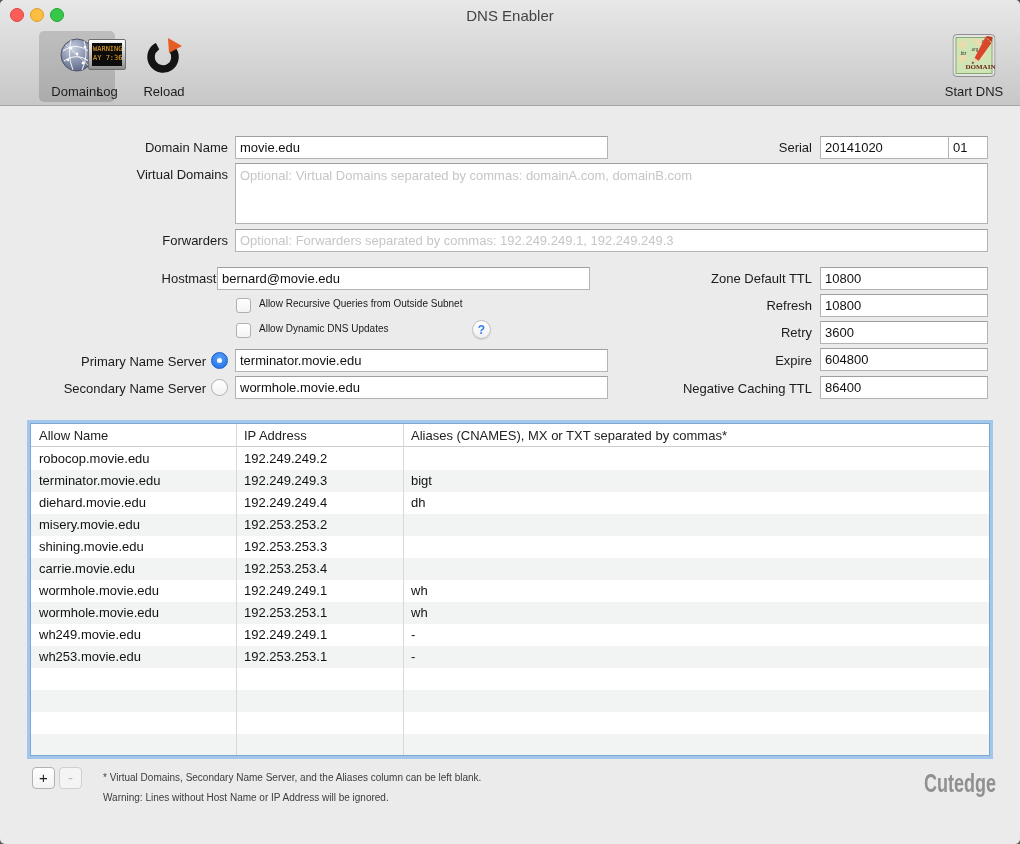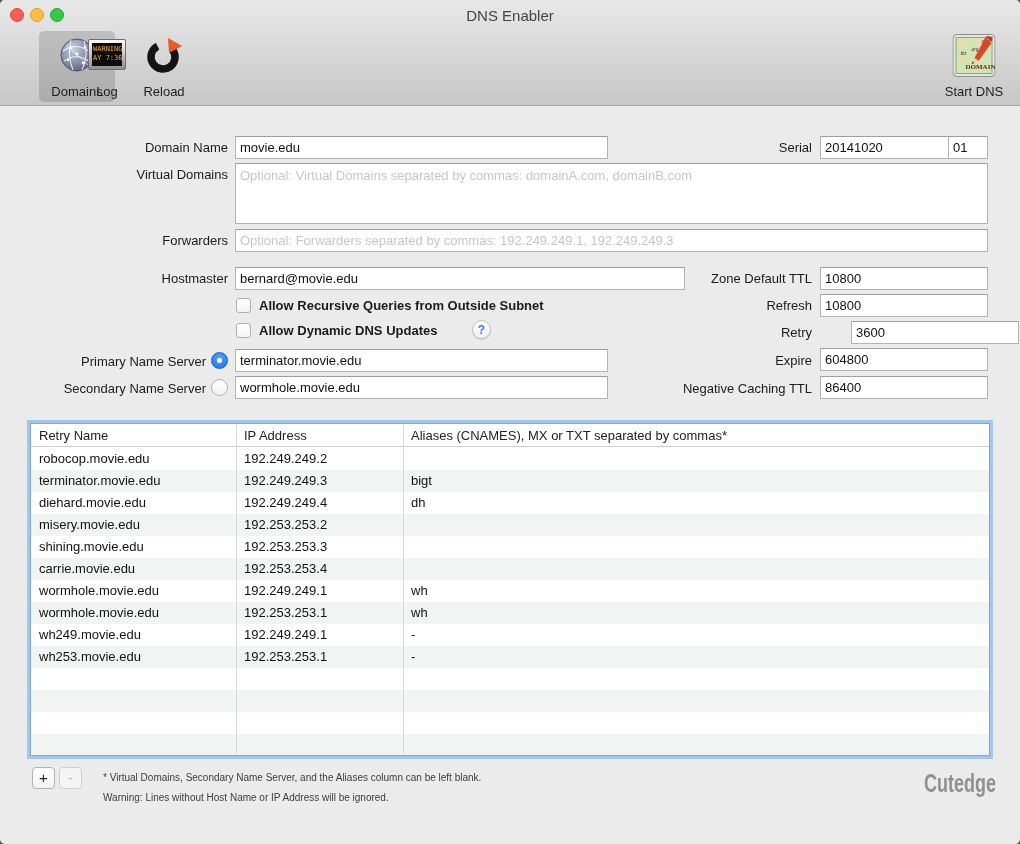--- a/index.html
+++ b/index.html
@@ -58,21 +58,21 @@
     border-top-color:#9e9e9e; font-family:"Liberation Sans", sans-serif;
     font-size:13px; color:#111; padding:0 4px; outline:none;
   }
   textarea.tfield { resize:none; padding-top:3px; line-height:17px; }
   .tfield::placeholder { color:#c6c6c6; opacity:1; }
 
   .cbox {
     position:absolute; width:15px; height:15px; background:linear-gradient(#fff,#f4f4f4);
     border:1px solid #b0b0b0; border-radius:3px;
   }
-  .cbl { position:absolute; font-size:13px; color:#1b1b1b; white-space:nowrap;font-weight:bold; }
+  .cbl { position:absolute; font-size:10px; color:#1b1b1b; white-space:nowrap; }
   .helpbtn {
     position:absolute; width:19px; height:19px; border-radius:50%;
     background:linear-gradient(#ffffff,#f0f0f0); border:1px solid #c0c0c0;
     font-size:12px; font-weight:bold; color:#2d7ff5; text-align:center; line-height:18px;
     box-shadow:0 1px 1px rgba(0,0,0,0.12);
   }
   .radio {
     position:absolute; width:17px; height:17px; border-radius:50%;
     background:linear-gradient(#fff,#f2f2f2); border:1px solid #b0b0b0;
   }
@@ -197,55 +197,55 @@
   <input class="tfield" style="left: 820px; top: 136px; width: 140px;" value="20141020">
   <input class="tfield" style="left: 948px; top: 136px; width: 40px;" value="01">
 
   <div class="flabel" style="left:0;top:167px;width:228px;">Virtual Domains</div>
   <textarea class="tfield" style="left: 235px; top: 163px; width: 753px; height: 61px;" placeholder="Optional: Virtual Domains separated by commas: domainA.com, domainB.com"></textarea>
 
   <div class="flabel" style="left:0;top:233px;width:228px;">Forwarders</div>
   <input class="tfield" style="left: 235px; top: 229px; width: 753px;" placeholder="Optional: Forwarders separated by commas: 192.249.249.1, 192.249.249.3">
 
   <div class="flabel" style="left:0;top:271px;width:228px;">Hostmaster</div>
-  <input class="tfield" style="left: 235px; top: 267px; width: 450px;" value="bernard@movie.edu">
+  <input class="tfield" style="left: 217px; top: 267px; width: 373px;" value="bernard@movie.edu">
 
   <div class="flabel" style="left:640px;top:271px;width:172px;">Zone Default TTL</div>
   <input class="tfield" style="left: 820px; top: 267px; width: 168px;" value="10800">
 
   <div class="cbox" style="left:236px;top:298px;"></div>
   <div class="cbl" style="left:259px;top:298px;">Allow Recursive Queries from Outside Subnet</div>
 
   <div class="flabel" style="left:640px;top:298px;width:172px;">Refresh</div>
   <input class="tfield" style="left: 820px; top: 294px; width: 168px;" value="10800">
 
   <div class="cbox" style="left:236px;top:323px;"></div>
   <div class="cbl" style="left:259px;top:323px;">Allow Dynamic DNS Updates</div>
   <div class="helpbtn" style="left:472px;top:320px;">?</div>
 
   <div class="flabel" style="left:640px;top:325px;width:172px;">Retry</div>
-  <input class="tfield" style="left: 820px; top: 321px; width: 168px; margin-left: 31px;" value="3600">
+  <input class="tfield" style="left: 820px; top: 321px; width: 168px;" value="3600">
 
   <div class="flabel" style="left:0;top:354px;width:206px;">Primary Name Server</div>
   <div class="radio on" style="left:211px;top:352px;"></div>
   <input class="tfield" style="left: 235px; top: 349px; width: 373px;" value="terminator.movie.edu">
 
   <div class="flabel" style="left:640px;top:353px;width:172px;">Expire</div>
   <input class="tfield" style="left: 820px; top: 348px; width: 168px;" value="604800">
 
   <div class="flabel" style="left:0;top:381px;width:206px;">Secondary Name Server</div>
   <div class="radio" style="left:211px;top:379px;"></div>
   <input class="tfield" style="left: 235px; top: 376px; width: 373px;" value="wormhole.movie.edu">
 
   <div class="flabel" style="left:640px;top:381px;width:172px;">Negative Caching TTL</div>
   <input class="tfield" style="left: 820px; top: 376px; width: 168px;" value="86400">
 
   <div id="host-table">
     <div id="thead">
-      <div class="hcell c0">Retry Name</div>
+      <div class="hcell c0">Allow Name</div>
       <div class="hcell c1">IP Address</div>
       <div class="hcell c2">Aliases (CNAMES), MX or TXT separated by commas*</div>
     </div>
     <div id="tbody">
         <div class="trow">
           <div class="tcell c0">robocop.movie.edu</div>
           <div class="tcell c1">192.249.249.2</div>
           <div class="tcell c2"></div>
         </div>
         <div class="trow alt">

